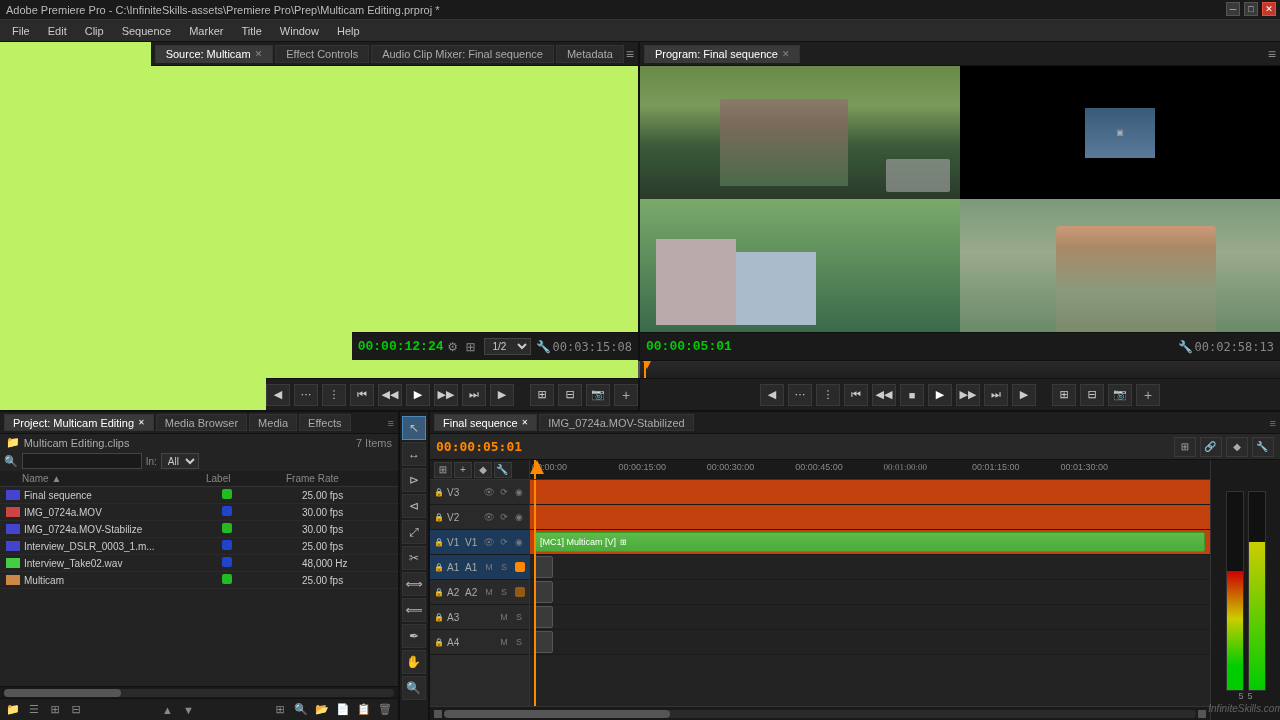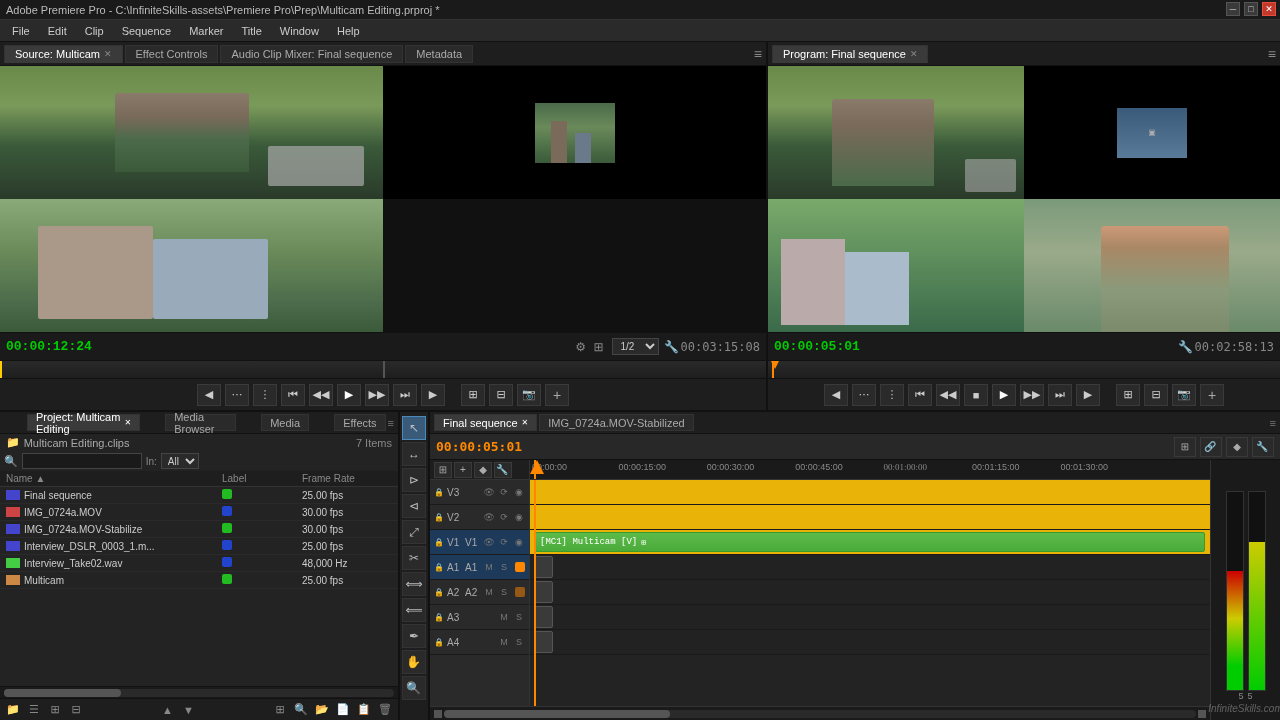--- a/index.html
+++ b/index.html
@@ -44,25 +44,26 @@
     
     
     #top-section {
       display: flex;
       height: 370px;
       border-bottom: 2px solid #111;
     }
     
     
     #source-panel {
-      width: 768px;
-      background: #f97316;
+      width: 640px;
+      background: #bef264;
       border-right: 2px solid #111;
       display: flex;
       flex-direction: column;
+      align-items: flex-end;
     }
     
     
     #program-panel {
       flex: 1;
       background: #232323;
       display: flex;
       flex-direction: column;
     }
     
@@ -227,21 +228,21 @@
       border-bottom: 1px solid #111;
     }
     .project-tab {
       padding: 1px 8px;
       font-size: 11px;
       cursor: pointer;
       color: #aaa;
       background: #2a2a2a;
       border: 1px solid #333;
       height: 17px;
-      display: flex; align-items: center; margin-left: 23px;
+      display: flex; align-items: center;
     }
     .project-tab.active { background: #3a3a3a; color: #fff; }
     .project-tab .close-x { margin-left: 4px; font-size: 8px; }
     .project-tab-menu { margin-left: auto; cursor: pointer; color: #777; }
     .project-title-row {
       display: flex; align-items: center; padding: 2px 6px;
       font-size: 11px; color: #aaa;
     }
     .items-count { margin-left: auto; color: #888; font-size: 11px; }
     .search-row {
@@ -254,21 +255,21 @@
     .search-label { font-size: 10px; color: #888; }
     .in-dropdown {
       background: #2a2a2a; border: 1px solid #444; color: #ccc;
       font-size: 10px; padding: 0 2px; height: 16px; cursor: pointer;
     }
     
     
     .file-list-header {
       display: grid;
       grid-template-columns: 1fr 80px 90px;
-      padding: 2px 6px;
+      padding: 2px 22px;
       background: #1e1e1e;
       border-bottom: 1px solid #333;
       font-size: 10px; color: #888;
       cursor: pointer;
     }
     .file-list-header span { display: flex; align-items: center; gap: 2px; }
     .file-list { overflow-y: auto; flex: 1; }
     .file-item {
       display: grid;
       grid-template-columns: 1fr 80px 90px;
@@ -420,21 +421,21 @@
     .tracks-content {
       flex: 1;
       position: relative;
       overflow: hidden;
     }
     .track-row {
       height: 25px;
       border-bottom: 1px solid #1a1a1a;
       position: relative;
     }
-    .track-row.video { background: #eab308; font-family: Liberation Mono, monospace; }
+    .track-row.video { background: #c2410c; }
     .track-row.audio { background: #222; }
     .green-clip {
       position: absolute;
       top: 2px; height: 20px;
       background: linear-gradient(180deg, #5dbb4a 0%, #4aaa3a 100%);
       border: 1px solid #3a9a2a;
       border-radius: 2px;
       display: flex; align-items: center; padding: 0 4px;
       font-size: 9px; color: #fff; overflow: hidden;
       cursor: pointer;

